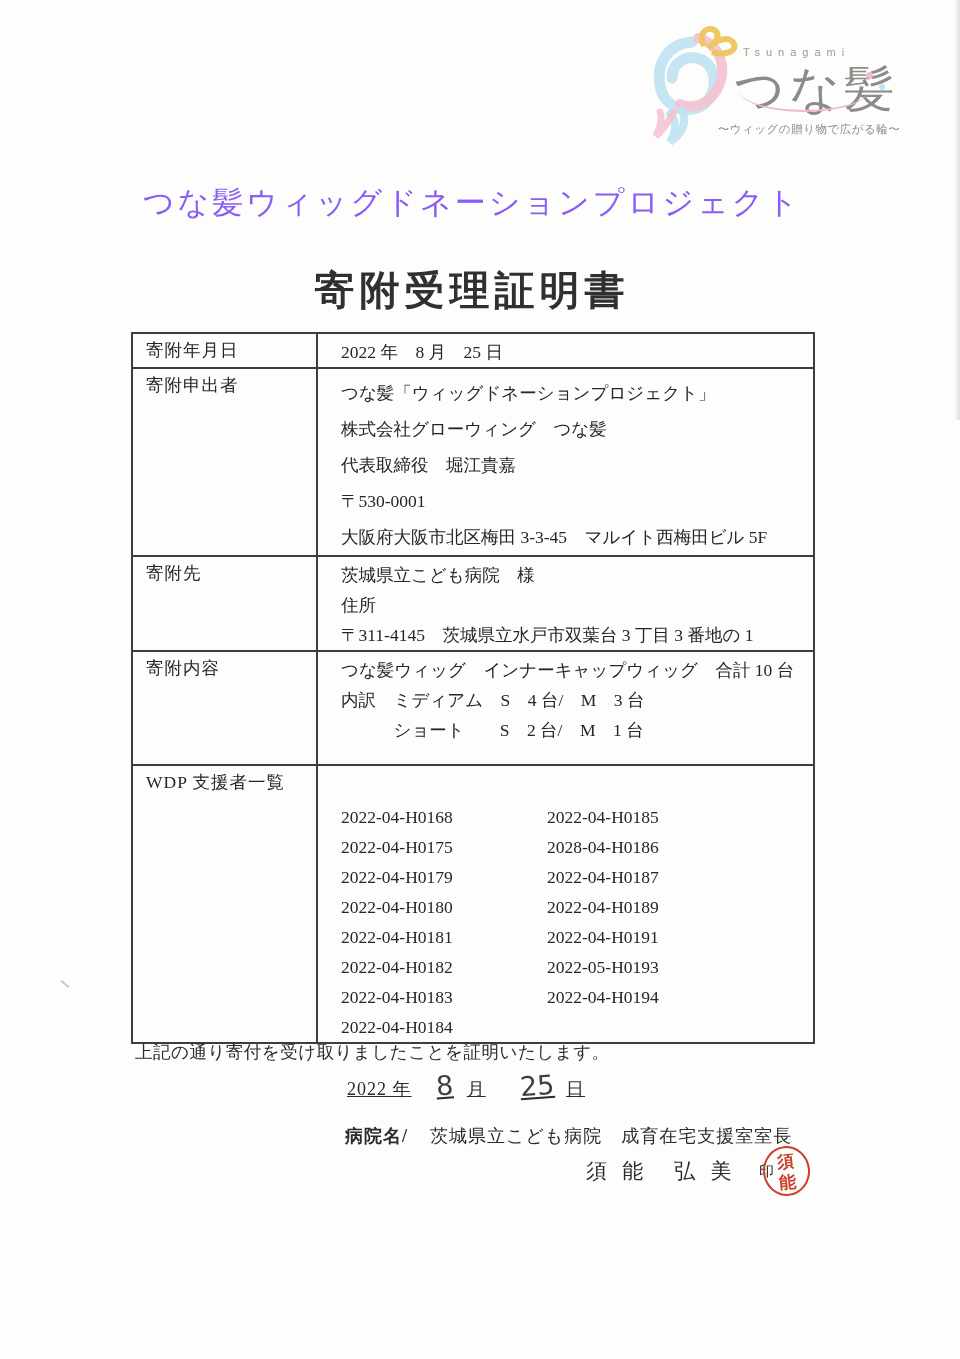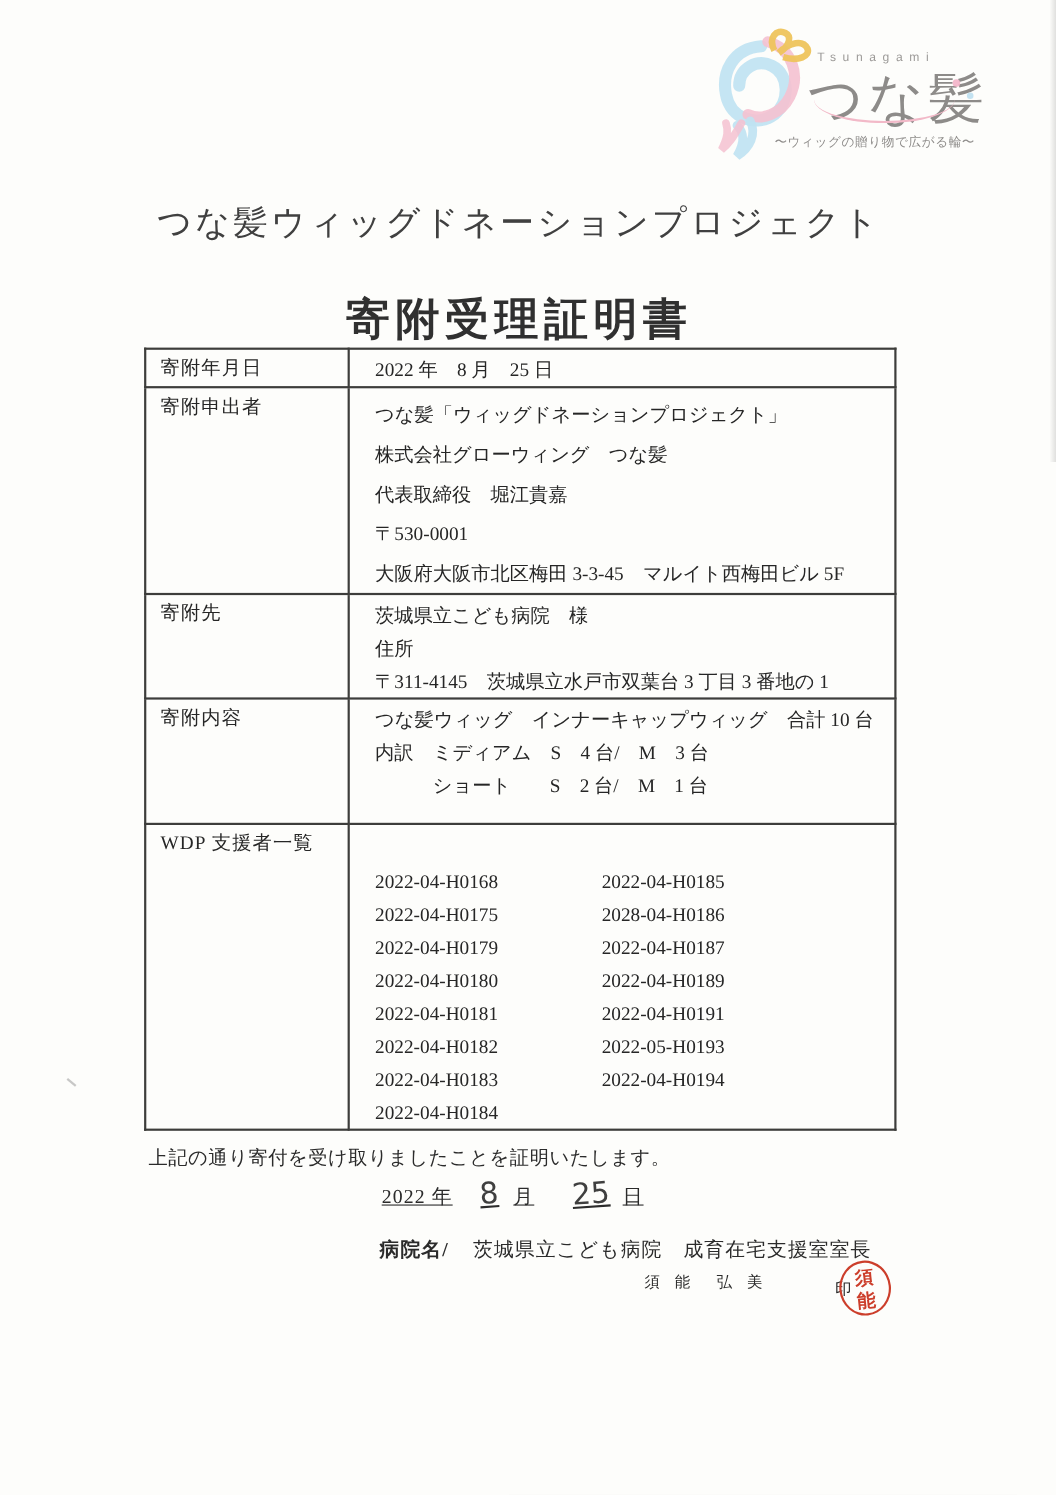--- a/index.html
+++ b/index.html
@@ -44,38 +44,38 @@
     border-bottom:2px solid #f2b9c8;
     border-radius:0 0 65% 65% / 0 0 100% 100%;
   }
   .logo-dot-pink { position:absolute; left:218px; top:52px; width:7px; height:7px;
     border-radius:50%; background:#f2aec4; opacity:.85; }
   .logo-dot-blue { position:absolute; left:231px; top:64px; width:6px; height:6px;
     border-radius:50%; background:#bcdff0; opacity:.9; }
   .logo-tagline {
     position:absolute; left:56px; top:102px; width:210px;
     font-family:Liberation Sans, sans-serif;
-    font-size:11.5px; color:#8f8d8b; letter-spacing:.5px; white-space:nowrap;
+    font-size:11.5px; color:#8f8d8b; letter-spacing:.5px; white-space:nowrap;text-align:center;
   }
 
   
   .title {
     position:absolute; left:127px; top:182px; width:690px;
     text-align:center; font-size:31px; font-weight:500;
-    letter-spacing:3px; color:#404040; white-space:nowrap;
+    letter-spacing:3px; color:#8b5cf6; white-space:nowrap;
   }
   .subtitle {
     position:absolute; left:127px; top:263px; width:690px;
     text-align:center; font-size:40px; font-weight:600;
     letter-spacing:5px; color:#303030;
   }
 
   
   table.cert {
-    position:absolute; left:131px; top:316px; width:684px;
+    position:absolute; left:131px; top:332px; width:684px;
     border-collapse:collapse; table-layout:fixed;
     font-size:17.5px; color:#262626;
   }
   table.cert, table.cert th, table.cert td { border:2px solid #3d3d3b; }
   table.cert th {
     width:185px; text-align:left; vertical-align:top;
     font-weight:500; padding:4px 6px 0 13px; letter-spacing:1px;
   }
   table.cert td { vertical-align:top; padding:3px 8px 0 23px; }
   tr.r1 { height:31px; }
@@ -106,21 +106,21 @@
   .hand.month { margin:0 14px 0 24px; }
   .hand.day   { margin:0 12px 0 34px; }
   .hospital-line {
     position:absolute; left:345px; top:1124px;
     font-size:18px; display:flex; align-items:baseline;
   }
   .hospital-label { font-weight:700; margin-right:22px; letter-spacing:1px; }
   .hospital-name { letter-spacing:1px; }
   .signer {
     position:absolute; left:586px; top:1157px;
-    font-size:14px; letter-spacing:5px; white-space:pre;
+    font-size:21px; letter-spacing:5px; white-space:pre;
   }
   .seal { position:absolute; left:760px; top:1146px; width:52px; height:54px; }
   .seal-placeholder {
     position:absolute; left:-1px; top:16px; font-size:15px; color:#2e2e2e; z-index:1;
   }
   .seal-circle {
     position:absolute; left:3px; top:0; width:47px; height:50px;
     border:2.5px solid #cc3e2b; border-radius:50%;
     color:#cc3e2b; text-align:center; z-index:2;
     transform:rotate(-6deg);

